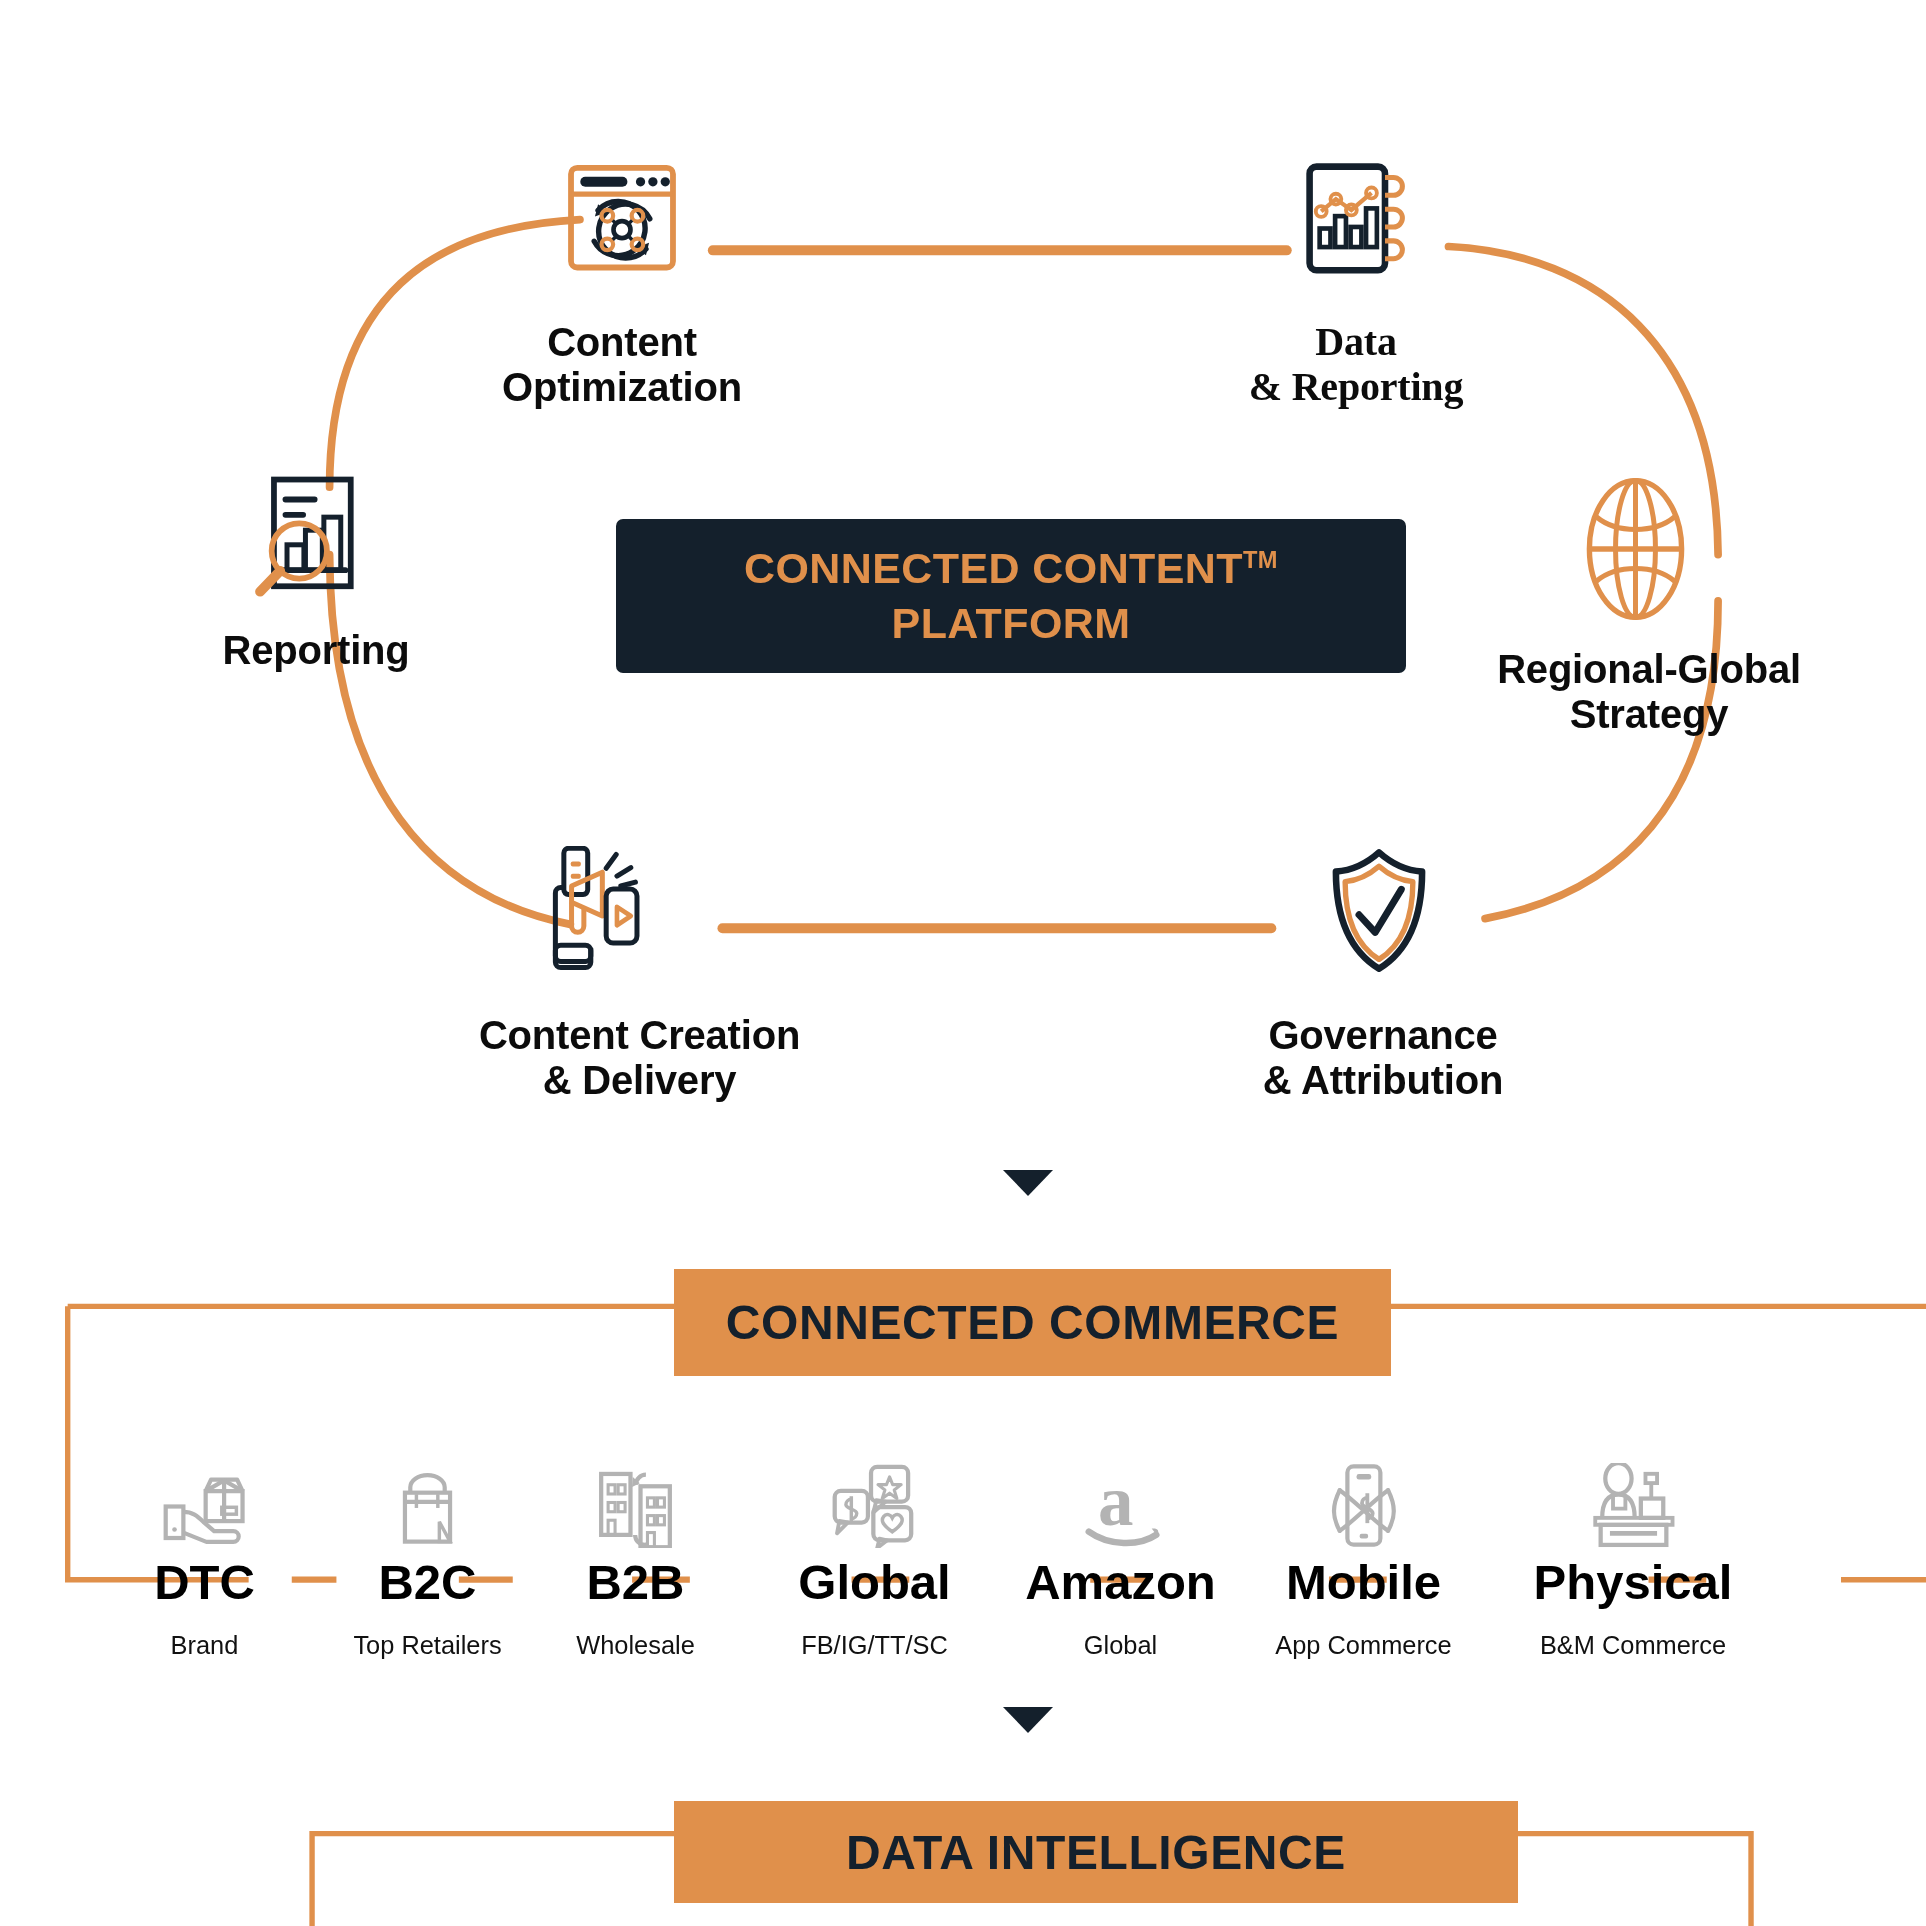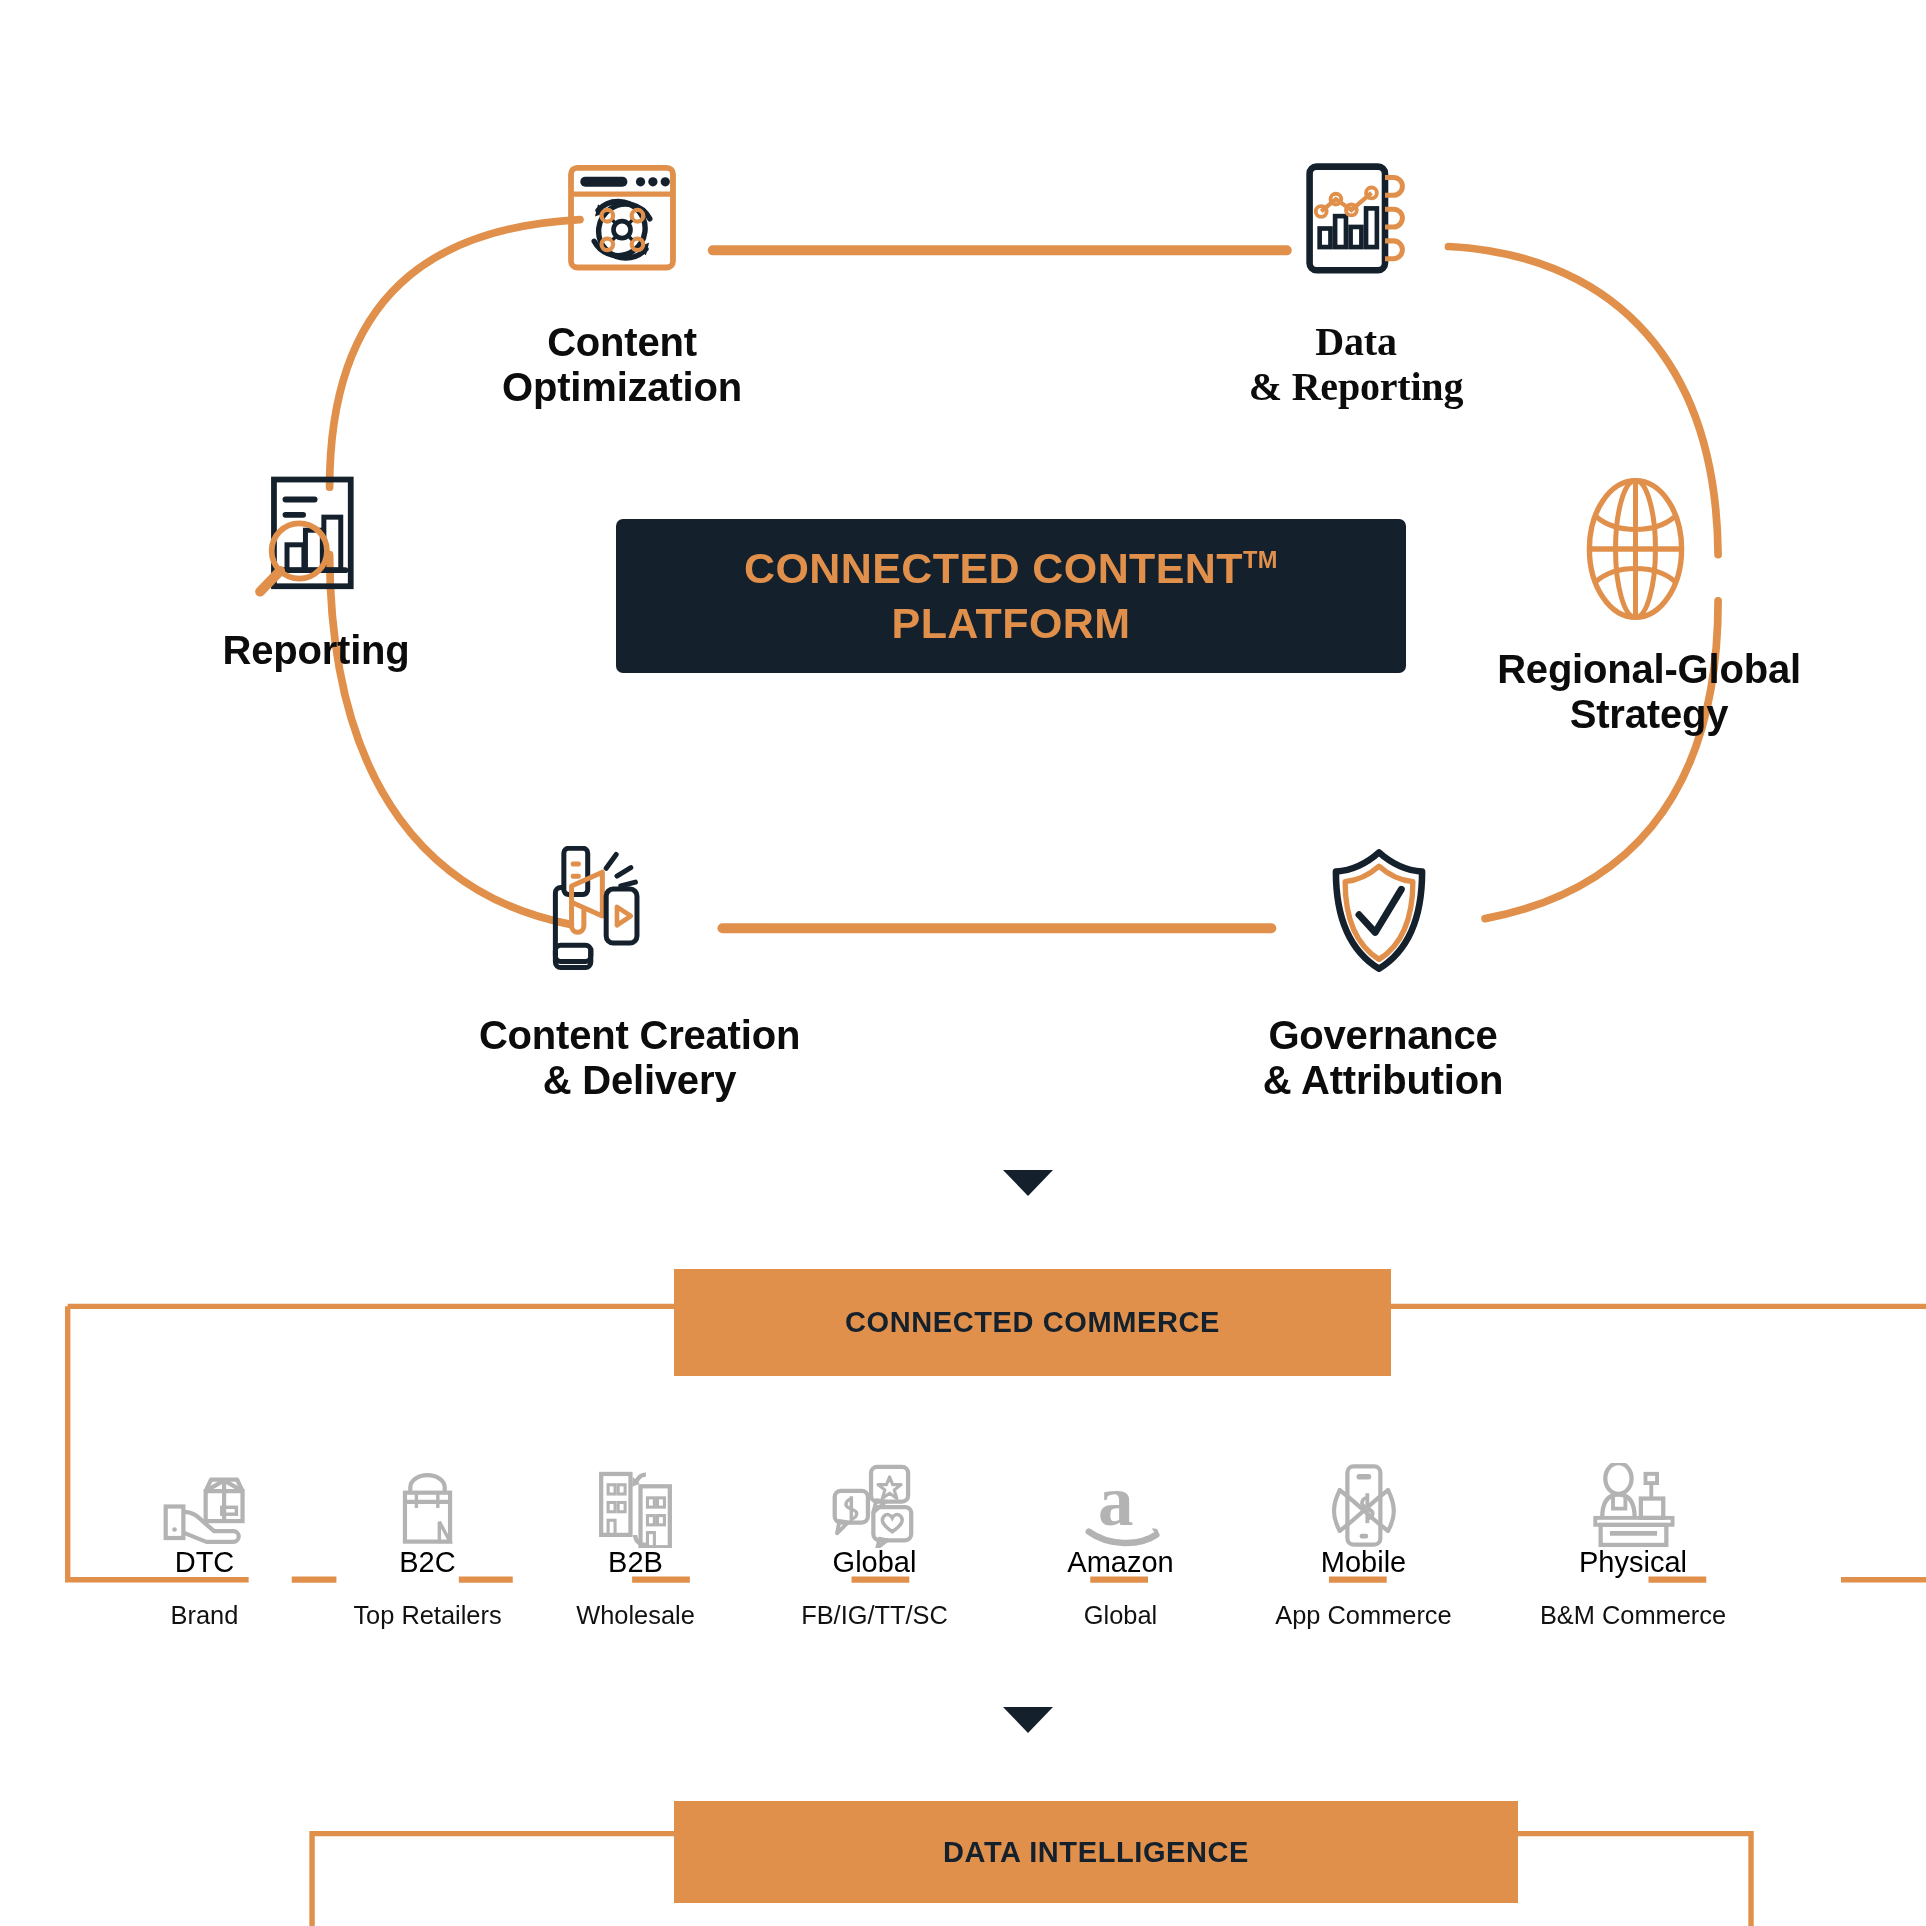--- a/index.html
+++ b/index.html
@@ -41,27 +41,27 @@
     border-right:25px solid transparent;
     border-top:26px solid #14202c;
   }
 
   
   .banner{
     position:absolute;background:#e0904b;
     display:flex;align-items:center;justify-content:center;
   }
   .banner span{
-    color:#14202c;font-weight:bold;font-size:29px;letter-spacing:0.6px;
+    color:#14202c;font-weight:bold;font-size:48px;letter-spacing:0.6px;
   }
 
   
   .chan{position:absolute;text-align:center;}
   .chan .icon{height:127px;display:flex;align-items:flex-end;justify-content:center;}
-  .chan .name{font-weight:normal;font-size:29px;color:#000;line-height:1;}
+  .chan .name{font-weight:bold;font-size:49px;color:#000;line-height:1;margin-top:10px;}
   .chan .sub{font-size:25.4px;color:#111;margin-top:26px;line-height:1;}
 
   svg{display:block;}
 </style>
 </head>
 <body>
 
 <div class="stage">
 
   <svg id="cycle-svg" viewBox="0 0 5334 3100">

